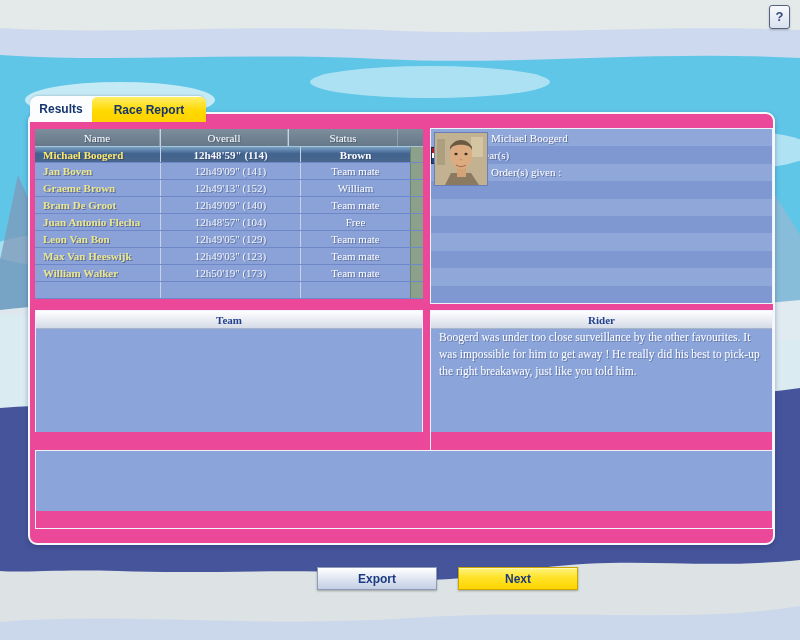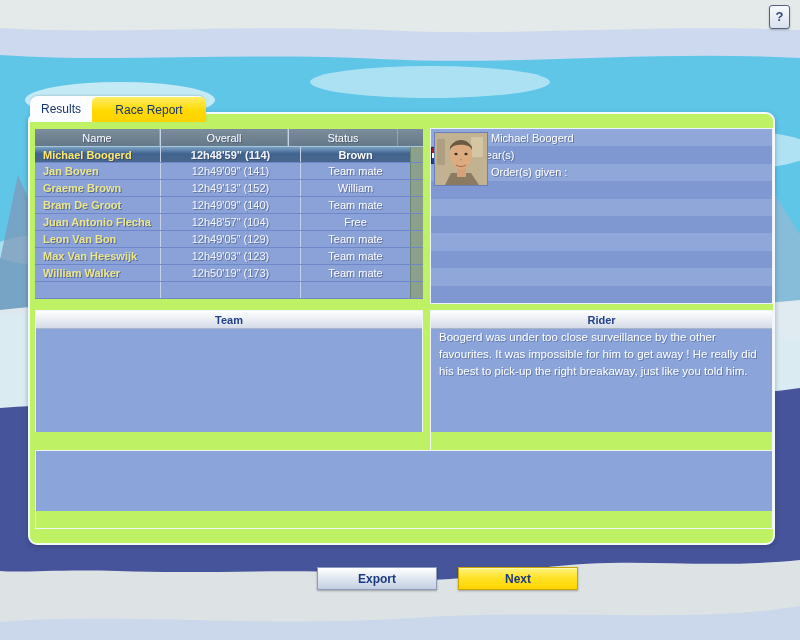--- a/index.html
+++ b/index.html
@@ -10,29 +10,29 @@
   
   .help-btn{position:absolute;top:5px;right:10px;width:19px;height:22px;z-index:30;
     background:linear-gradient(#f8fafd,#d9e1ee);border:1px solid #55627f;border-radius:3px;
     color:#33497c;font-weight:bold;font-size:13px;text-align:center;line-height:21px;cursor:pointer;
     box-shadow:0 1px 2px rgba(0,0,0,.25);}
 
   
   .tabstrip{position:absolute;left:30px;top:96px;width:176px;height:26px;z-index:6;
     background:#fbfdfe;border-radius:8px 8px 0 0;display:flex;box-shadow:0 -1px 2px rgba(0,0,0,.12);}
   .tab{display:flex;align-items:center;justify-content:center;
-    font-size:12px;font-weight:normal;color:#16356f;cursor:pointer;}
+    font-size:12px;font-weight:bold;color:#16356f;cursor:pointer;}
   .tab.results{width:62px;}
   .tab.report{flex:1;background:linear-gradient(#ffee66,#ffd900 55%,#ffd200);
     border-radius:5px 5px 0 0;margin-top:1px;}
 
   
   .panel{position:absolute;left:28px;top:112px;width:747px;height:433px;z-index:5;
-    background:#bef264;border:2px solid #f6f9fc;border-radius:9px;box-sizing:border-box;
-    box-shadow:0 2px 5px rgba(30,40,90,.35);}
+    background:#ec4899;border:2px solid #f6f9fc;border-radius:9px;box-sizing:border-box;
+    box-shadow:0 2px 5px rgba(30,40,90,.35);font-family:Liberation Serif, serif;}
 
   
   .rtable{position:absolute;left:5px;top:15px;width:388px;z-index:7;font-size:11px;}
   .t-head{display:flex;height:17px;background:linear-gradient(#7c8d9b,#65798a);color:#fff;}
   .t-head .c{display:flex;align-items:center;justify-content:center;box-sizing:border-box;
     border-right:1px solid rgba(255,255,255,.25);text-shadow:1px 1px 0 rgba(0,0,0,.3);}
   .t-row{display:flex;height:17px;background:#8aa2d7;border-bottom:1px solid #6d87c8;box-sizing:border-box;}
   .t-row.sel{background:linear-gradient(#7aa2c4 0%,#41638f 45%,#48678d 100%);border-top:1px solid #a8c6da;}
   .c{box-sizing:border-box;}
   .c.name{width:125px;display:flex;align-items:center;padding-left:8px;

